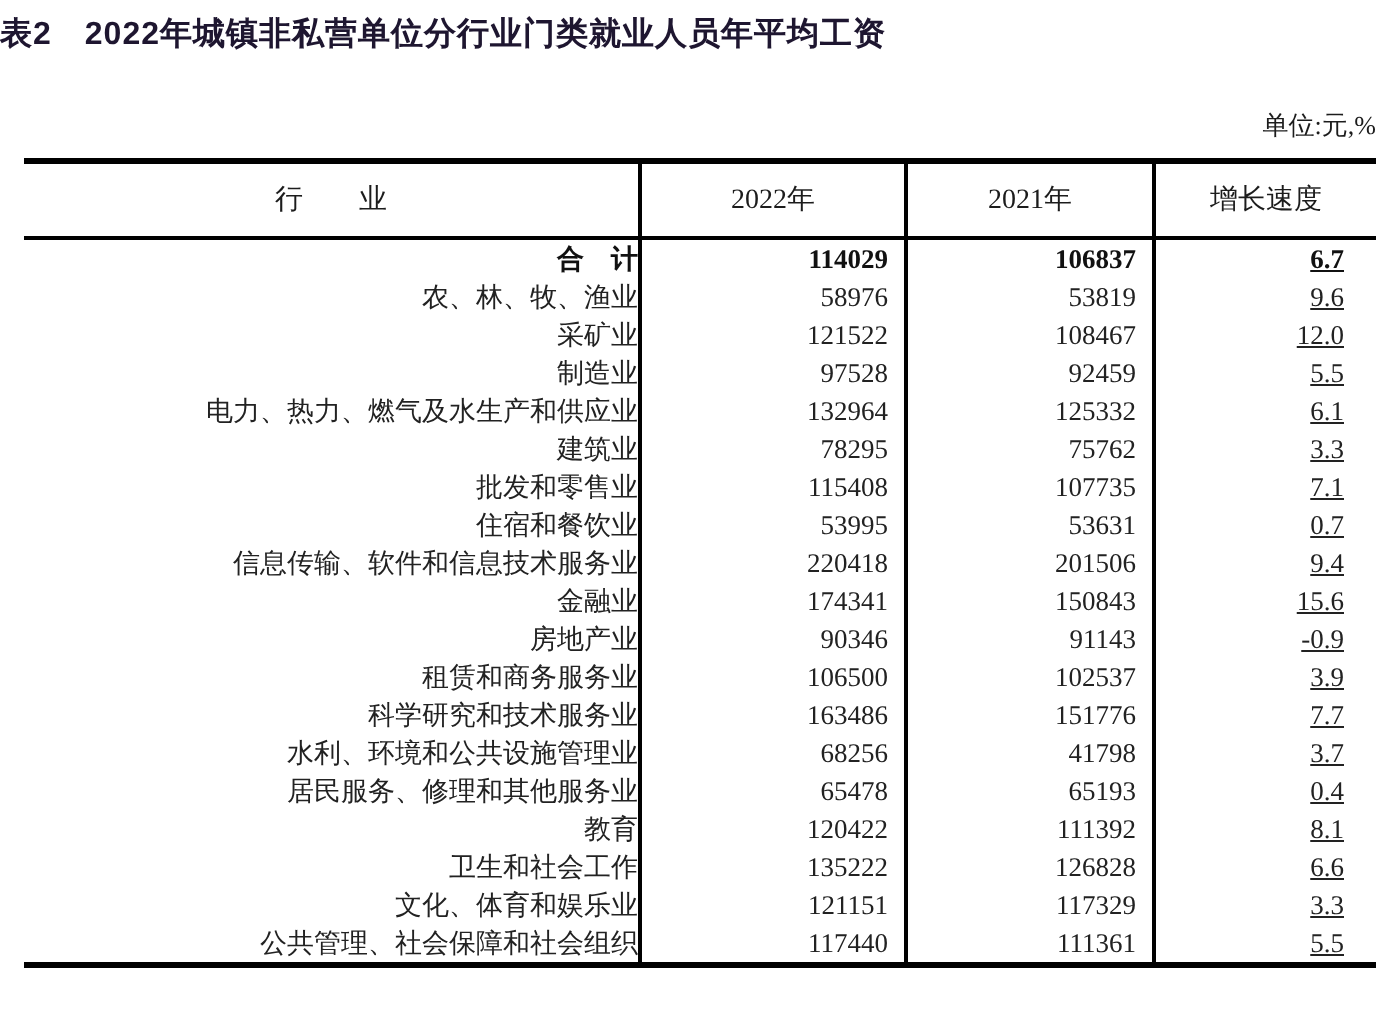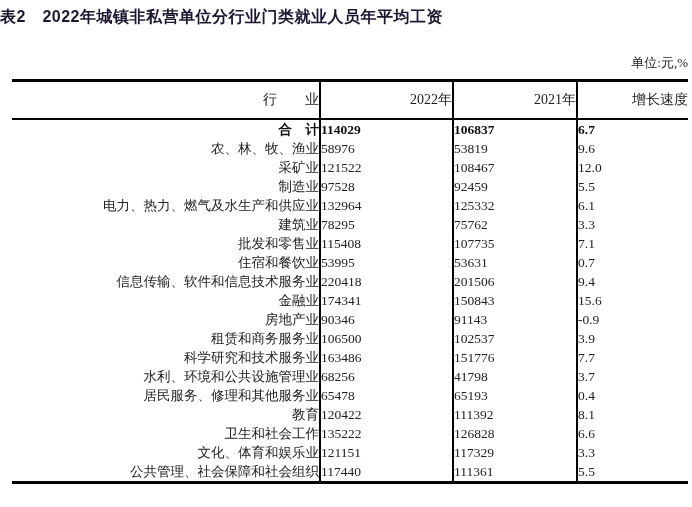--- a/index.html
+++ b/index.html
@@ -41,43 +41,43 @@
     table-layout: fixed;
     border-top: 3px solid #000;
     border-bottom: 3px solid #000;
     background: #ffffff;
   }
   .wage-table th {
     border-bottom: 2px solid #000;
     height: 36px;
     font-weight: normal;
     font-size: 14px;
-    text-align: right;
+    text-align: center;
     padding: 0;
     color: #1c1c1c;
     overflow: hidden;
     white-space: nowrap;
   }
   .wage-table th + th,
   .wage-table td + td {
     border-left: 2px solid #000;
   }
   .wage-table td {
     height: 19px;
     line-height: 19px;
     font-size: 13.5px;
     padding: 0;
     vertical-align: middle;
     overflow: hidden;
     white-space: nowrap;
     color: #222222;
   }
   .wage-table td.c-ind { text-align: right; padding-left: 5px; }
-  .wage-table td.c-num { text-align: left; padding-right: 8px; }
-  .wage-table td.c-growth { text-align: left; padding-right: 16px; }
+  .wage-table td.c-num { text-align: right; padding-right: 8px; }
+  .wage-table td.c-growth { text-align: right; padding-right: 16px; text-decoration: underline; }
   .wage-table tr.bold td { font-weight: bold; color: #111111; }
 </style>
 </head>
 <body>
 
 <div class="page">
   <div class="title">表2　2022年城镇非私营单位分行业门类就业人员年平均工资</div>
   <div class="unit-note">单位:元,%</div>
 
   <table class="wage-table">

